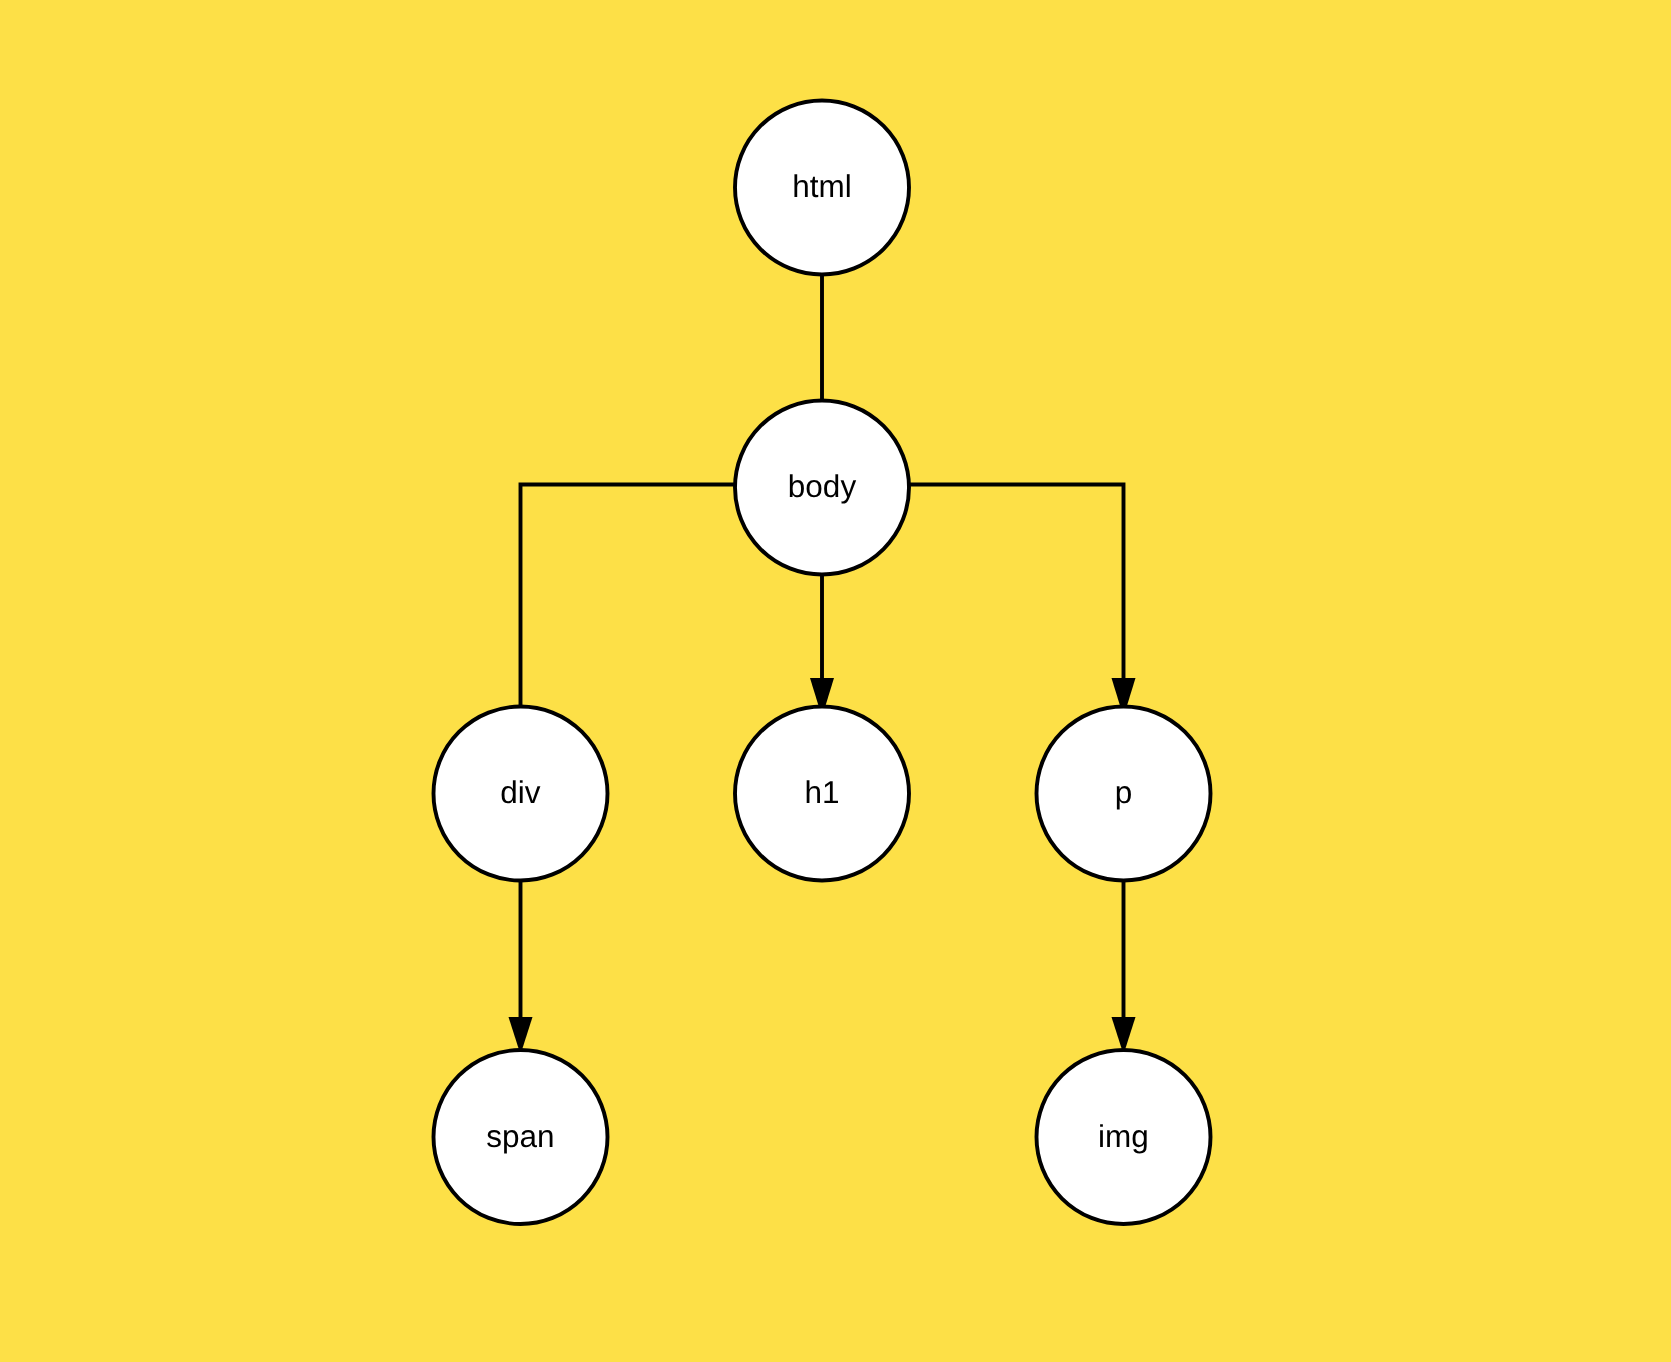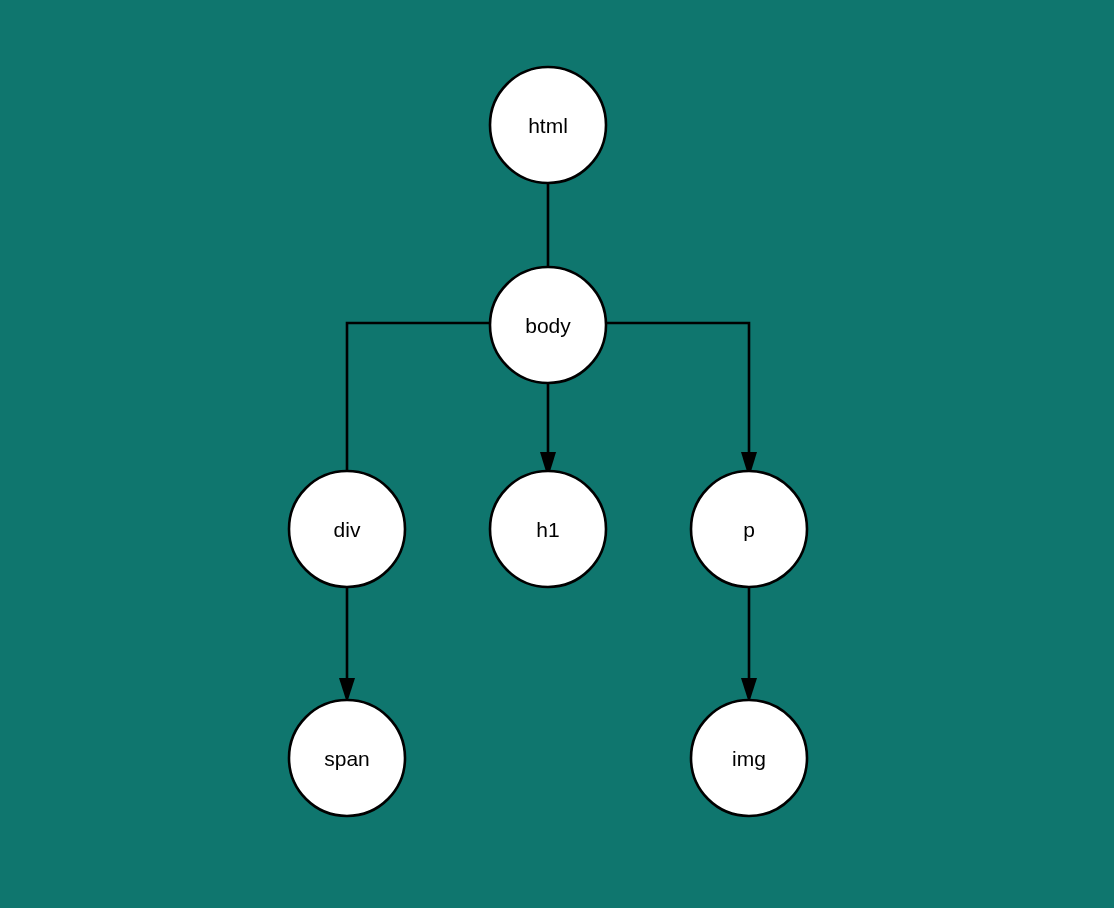--- a/index.html
+++ b/index.html
@@ -46,21 +46,21 @@
     stroke-linejoin: miter;
   }
   .arrow-head {
     fill: #000000;
     stroke: none;
   }
 </style>
 </head>
 <body>
 
-<div id="canvas" style="background: #0f766e;">
+<div id="canvas" style="background: #fde047;">
   <svg id="diagram-svg" viewBox="0 0 1114 908">
 
     <g id="edges-layer">
       <path class="edge-line" d="M 548 183 L 548 267" style="stroke: rgb(0, 0, 0);"></path>
       <path class="edge-line" d="M 490 323 L 347 323 L 347 471" style="stroke: rgb(0, 0, 0);"></path>
       <path class="edge-line" d="M 548 383 L 548 452" style="stroke: rgb(0, 0, 0);"></path>
       <path class="edge-line" d="M 606 323 L 749 323 L 749 452" style="stroke: rgb(0, 0, 0);"></path>
       <path class="edge-line" d="M 347 587 L 347 681" style="stroke: rgb(0, 0, 0);"></path>
       <path class="edge-line" d="M 749 587 L 749 681" style="stroke: rgb(0, 0, 0);"></path>
     </g>

